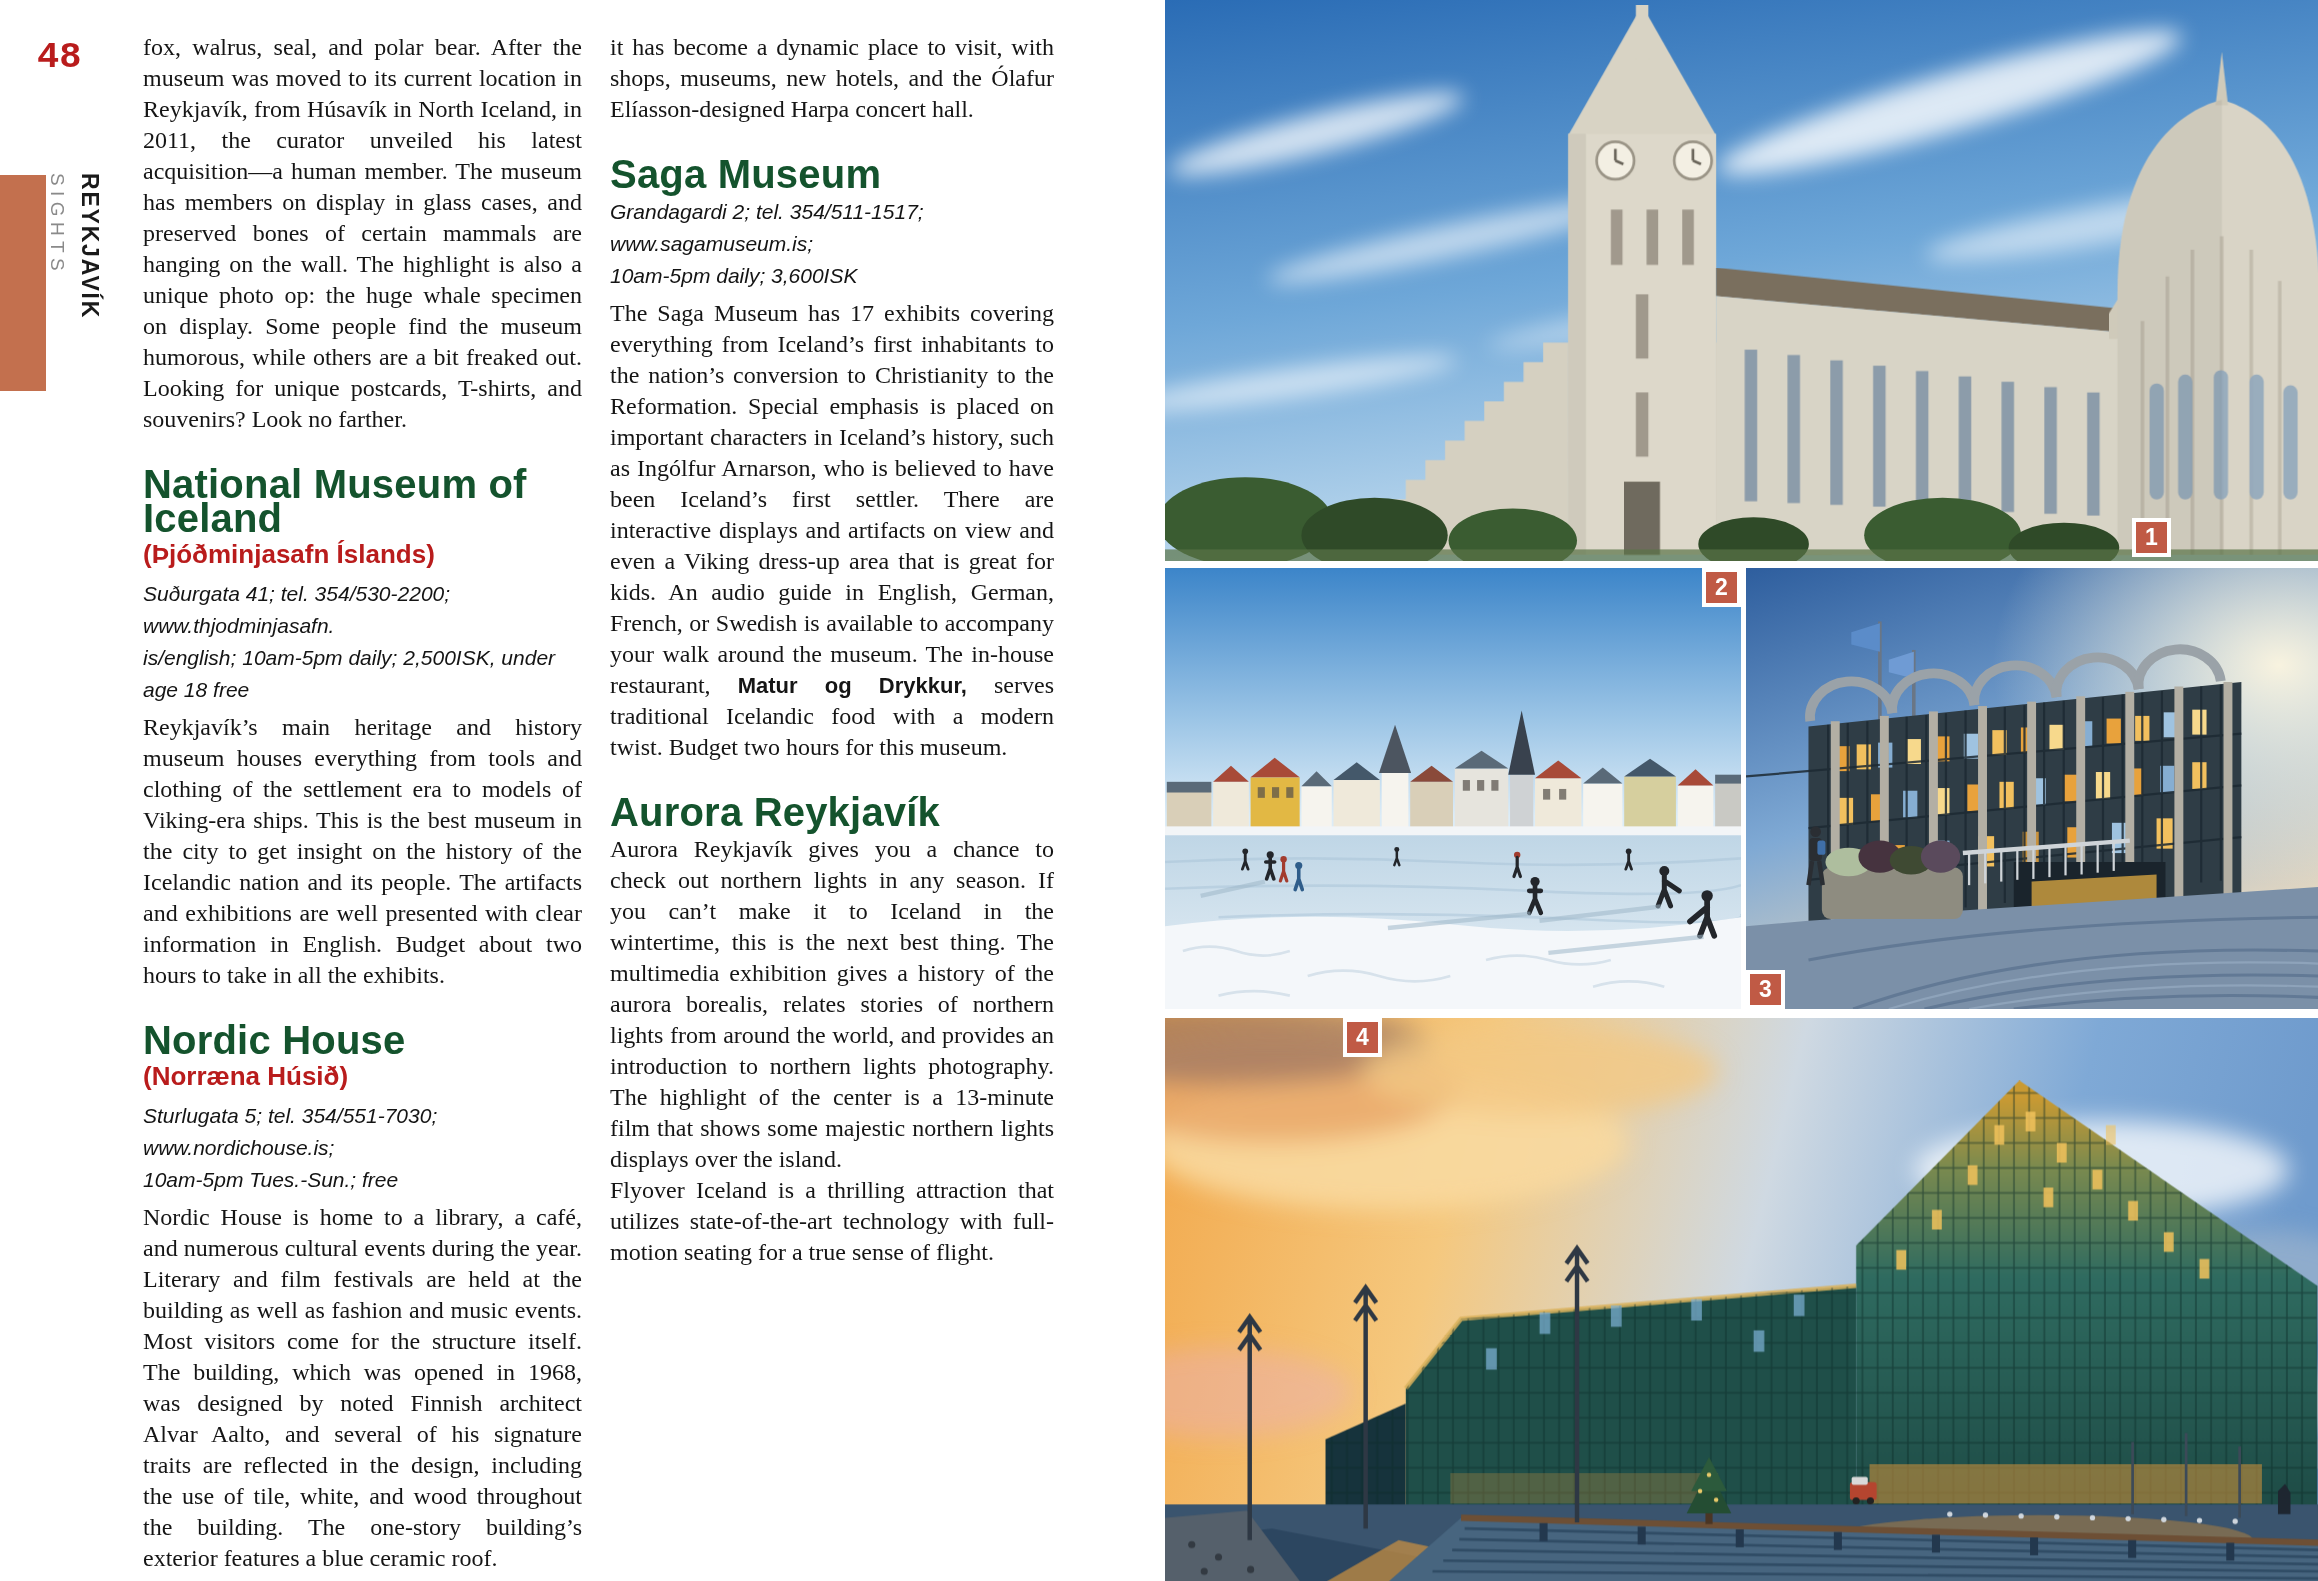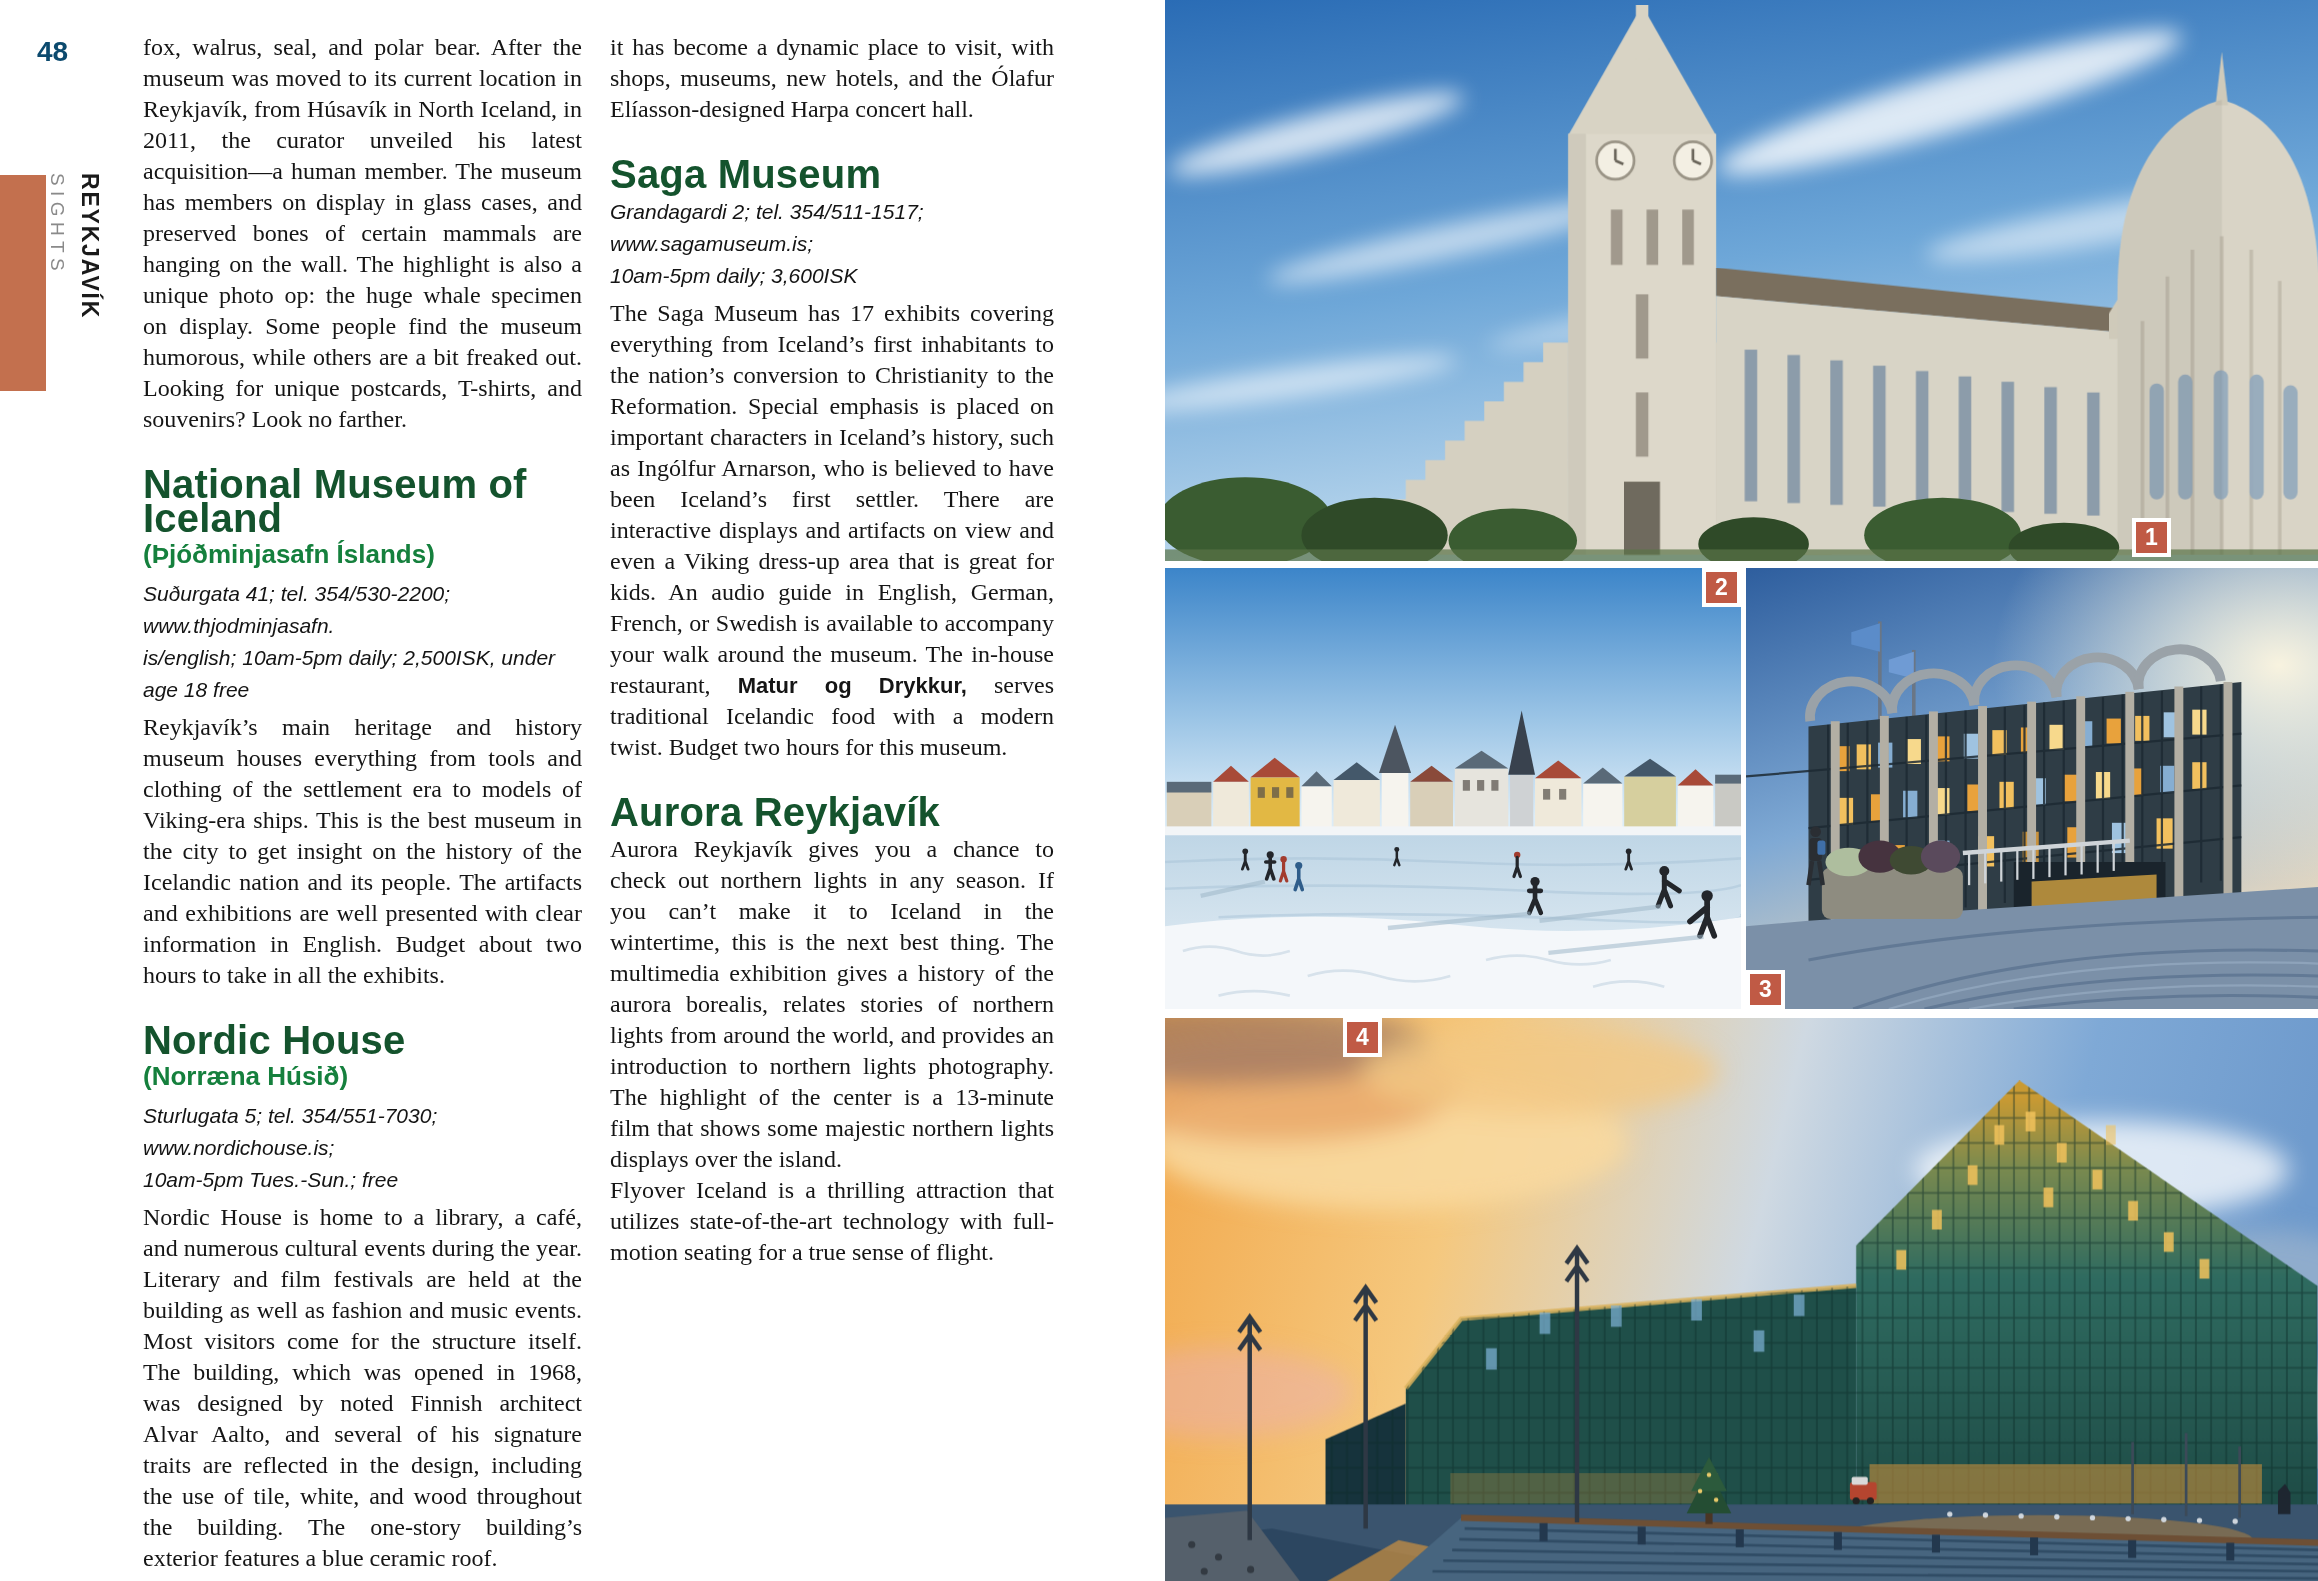--- a/index.html
+++ b/index.html
@@ -1,34 +1,34 @@
 <!DOCTYPE html>
 <html style="font-size:14.3px"><head>
 <meta charset="utf-8">
 <style>
   html,body{margin:0;padding:0;background:#ffffff;}
   #page{position:relative;width:2319px;height:1581px;background:#ffffff;overflow:hidden;
         font-family:"Liberation Serif","DejaVu Serif",serif;color:#151515;}
 
   
-  .page-num{position:absolute;left:37px;top:36px;font-family:Liberation Sans, sans-serif;
-            font-weight:700;font-size:28px;color:#0c4a6e;}
+  .page-num{position:absolute;left:37px;top:36px;font-family:Liberation Mono, monospace;
+            font-weight:700;font-size:37px;color:#b91c1c;}
   .tab-block{position:absolute;left:0;top:175px;width:46px;height:216px;}
   .vtab{position:absolute;left:46px;top:173px;height:268px;writing-mode:vertical-rl;text-orientation:sideways;
         font-family:"Liberation Sans","DejaVu Sans",sans-serif;}
   .vtab .region{display:block;font-weight:700;font-size:23px;letter-spacing:1.8px;color:#1a1a1a;}
   .vtab .section{display:block;font-weight:400;font-size:19px;letter-spacing:5.4px;color:#8a8a8a;margin-right:8px;}
 
   
   .col{position:absolute;top:32px;}
   .body{margin:0;font-size:24px;line-height:31px;text-align:justify;}
   .h-green{margin:32px 0 5.4px 0;font-family:"Liberation Sans","DejaVu Sans",sans-serif;
            font-weight:700;font-size:40px;line-height:34px;color:#14532d;letter-spacing:0.2px;}
   .h-sub{margin:0 0 9px 0;font-family:"Liberation Sans","DejaVu Sans",sans-serif;
-         font-weight:700;font-size:26px;line-height:29px;color:#15803d;}
+         font-weight:700;font-size:26px;line-height:29px;color:#b91c1c;}
   .details{margin:0 0 5.4px 0;font-family:"Liberation Sans","DejaVu Sans",sans-serif;
            font-style:italic;font-size:21px;line-height:32px;color:#141414;white-space:pre-line;}
   .bold-inline{font-family:"Liberation Sans","DejaVu Sans",sans-serif;font-weight:700;font-size:22px;}
 
   
   .photo{position:absolute;overflow:hidden;background:#9cc;}
   .photo svg{display:block;width:100%;height:100%;}
   .badge{position:absolute;width:39px;height:39px;box-sizing:border-box;border:4.5px solid #fff;
          background:#c05a45;color:#fff;display:flex;align-items:center;justify-content:center;
          font-family:"Liberation Sans","DejaVu Sans",sans-serif;font-weight:700;font-size:23px;z-index:5;}

